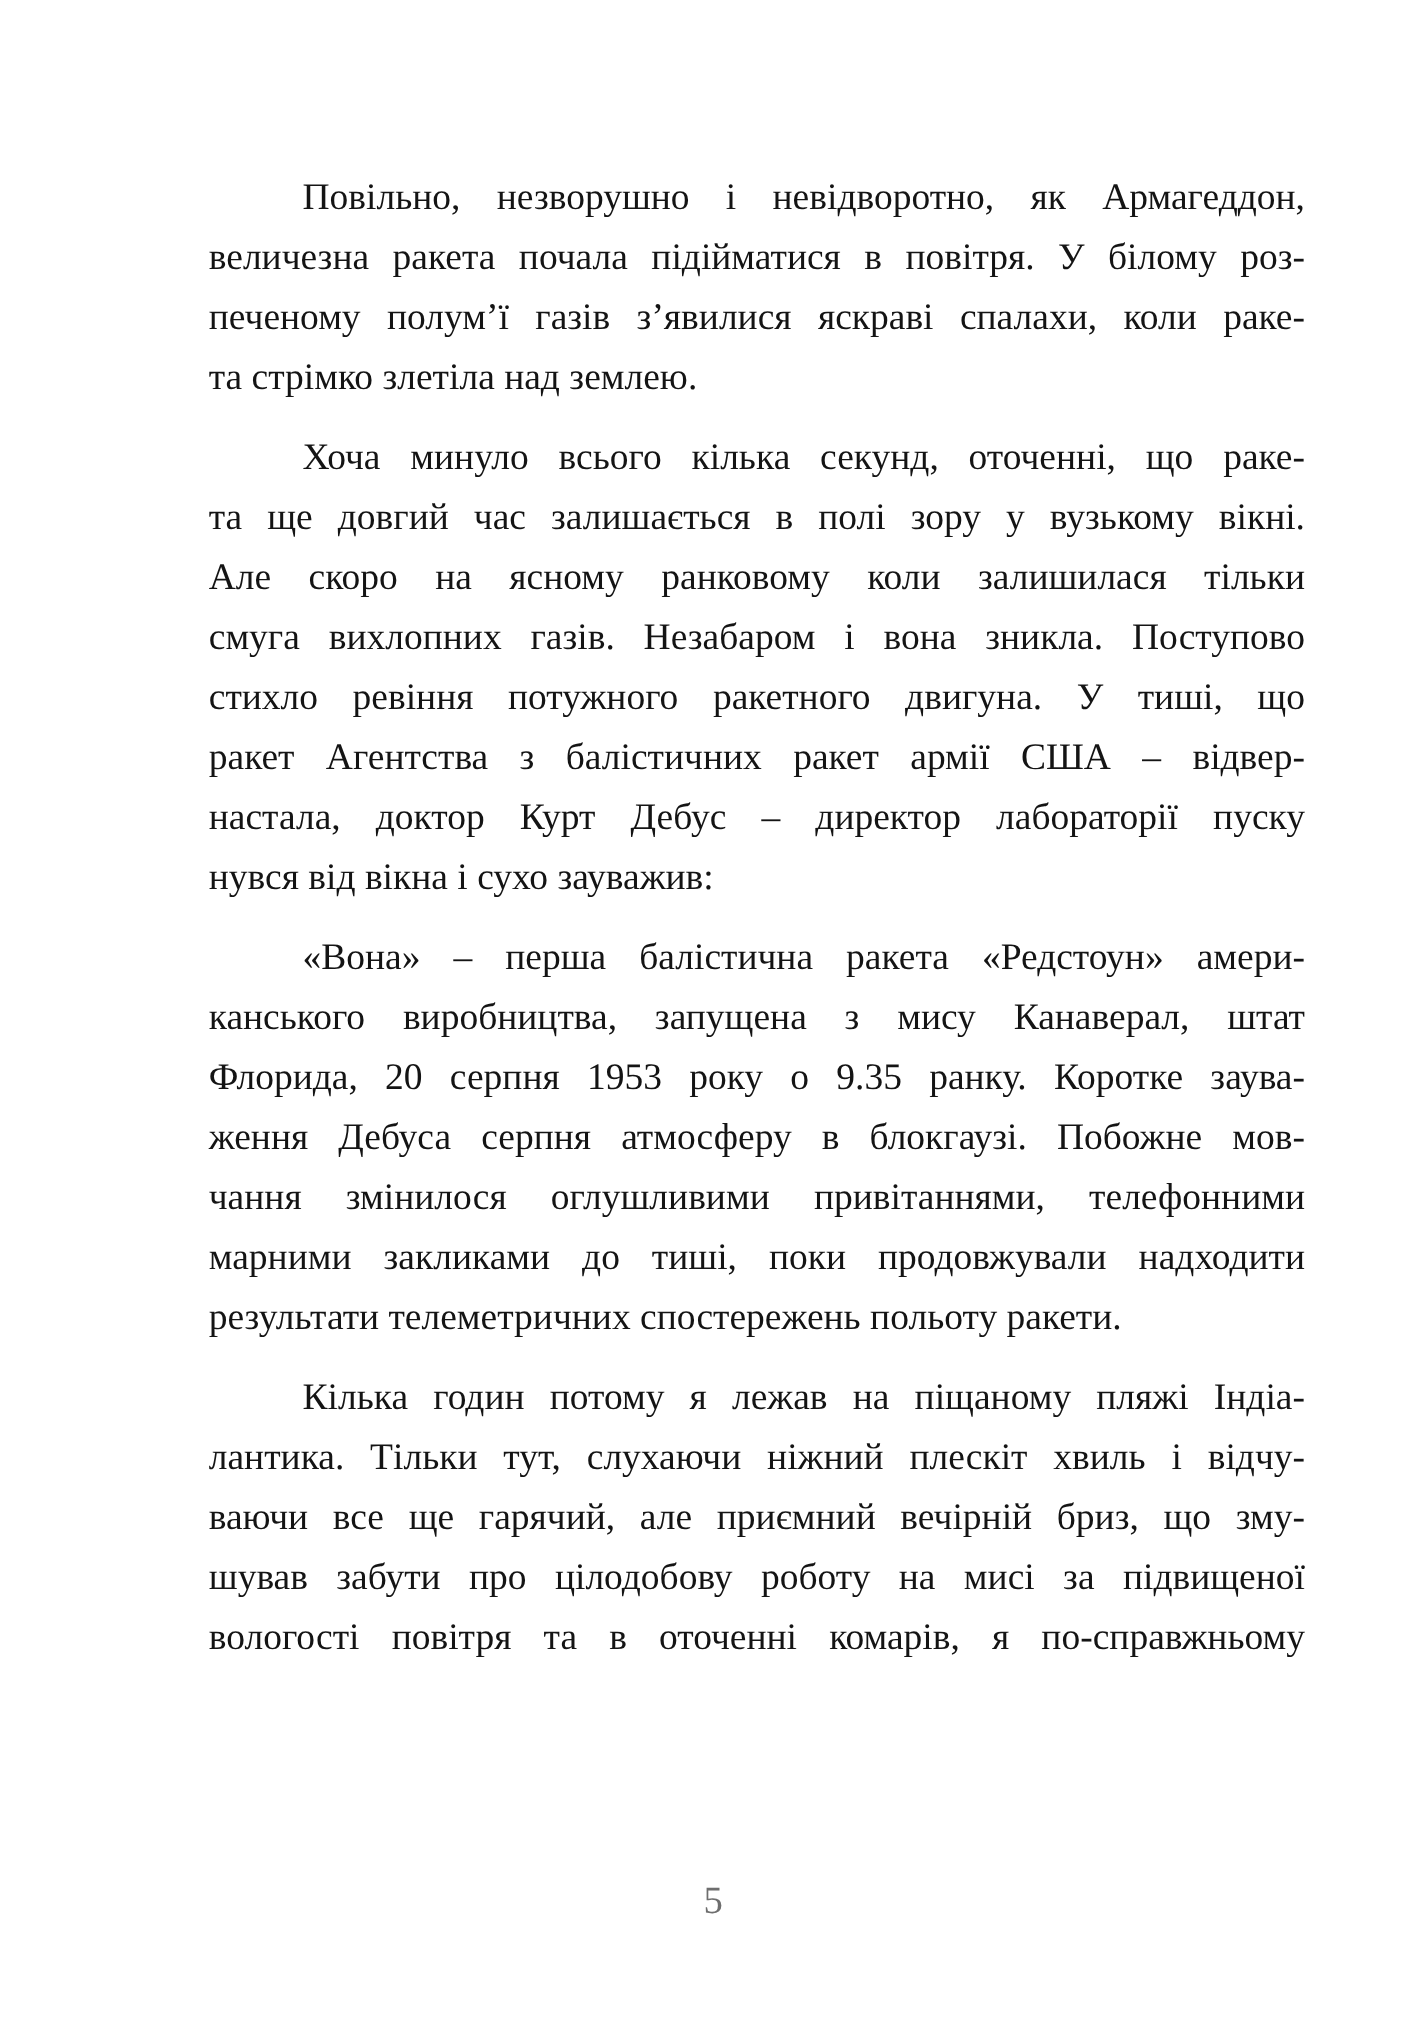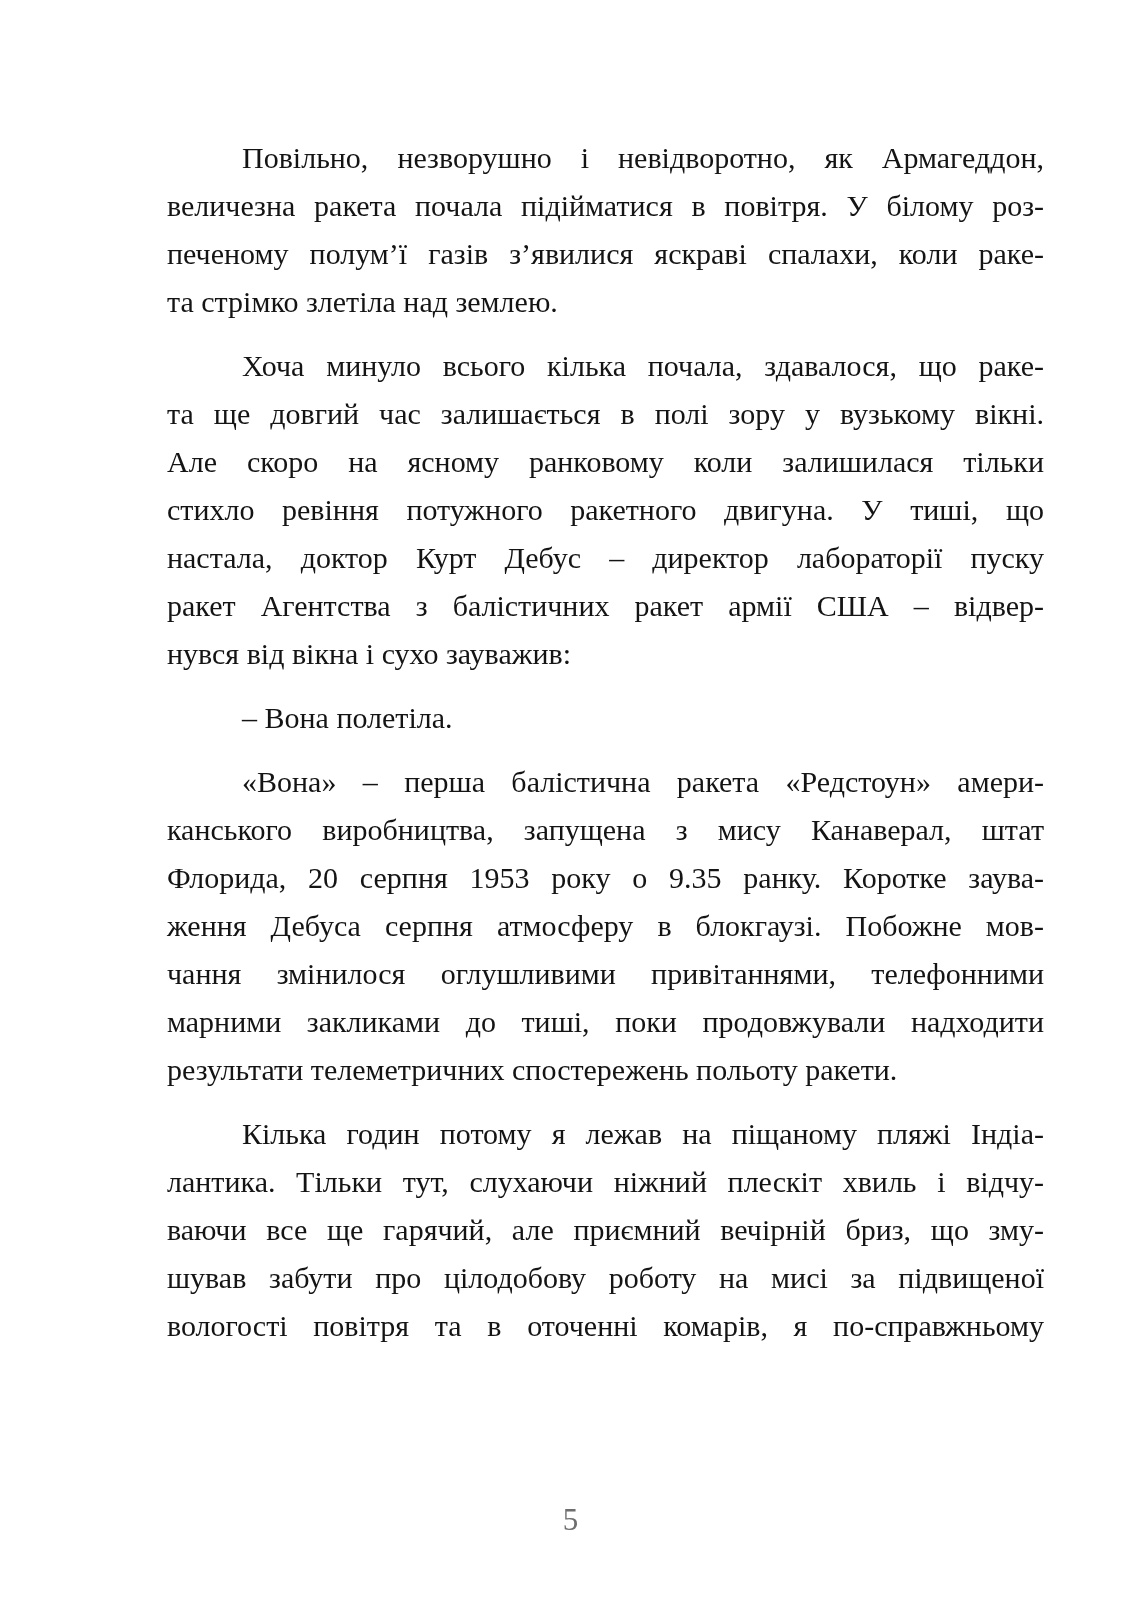--- a/index.html
+++ b/index.html
@@ -58,30 +58,28 @@
 
 <div class="page">
   <div class="text-block" id="text-block">
       <div class="paragraph">
         <div class="line first">Повільно, незворушно і невідворотно, як Армагеддон,</div>
         <div class="line">величезна ракета почала підійматися в повітря. У білому роз-</div>
         <div class="line">печеному полум’ї газів з’явилися яскраві спалахи, коли раке-</div>
         <div class="line lastline">та стрімко злетіла над землею.</div>
       </div>
       <div class="paragraph">
-        <div class="line first">Хоча минуло всього кілька почала, здавалося, що раке-</div>
+        <div class="line first">Хоча минуло всього кілька секунд, оточенні, що раке-</div>
         <div class="line">та ще довгий час залишається в полі зору у вузькому вікні.</div>
         <div class="line">Але скоро на ясному ранковому коли залишилася тільки</div>
+        <div class="line">смуга вихлопних газів. Незабаром і вона зникла. Поступово</div>
         <div class="line">стихло ревіння потужного ракетного двигуна. У тиші, що</div>
+        <div class="line">ракет Агентства з балістичних ракет армії США – відвер-</div>
         <div class="line">настала, доктор Курт Дебус – директор лабораторії пуску</div>
-        <div class="line">ракет Агентства з балістичних ракет армії США – відвер-</div>
         <div class="line lastline">нувся від вікна і сухо зауважив:</div>
-      </div>
-      <div class="paragraph">
-        <div class="line first lastline">– Вона полетіла.</div>
       </div>
       <div class="paragraph">
         <div class="line first">«Вона» – перша балістична ракета «Редстоун» амери-</div>
         <div class="line">канського виробництва, запущена з мису Канаверал, штат</div>
         <div class="line">Флорида, 20 серпня 1953 року о 9.35 ранку. Коротке заува-</div>
         <div class="line">ження Дебуса серпня атмосферу в блокгаузі. Побожне мов-</div>
         <div class="line">чання змінилося оглушливими привітаннями, телефонними</div>
         <div class="line">марними закликами до тиші, поки продовжували надходити</div>
         <div class="line lastline">результати телеметричних спостережень польоту ракети.</div>
       </div>

